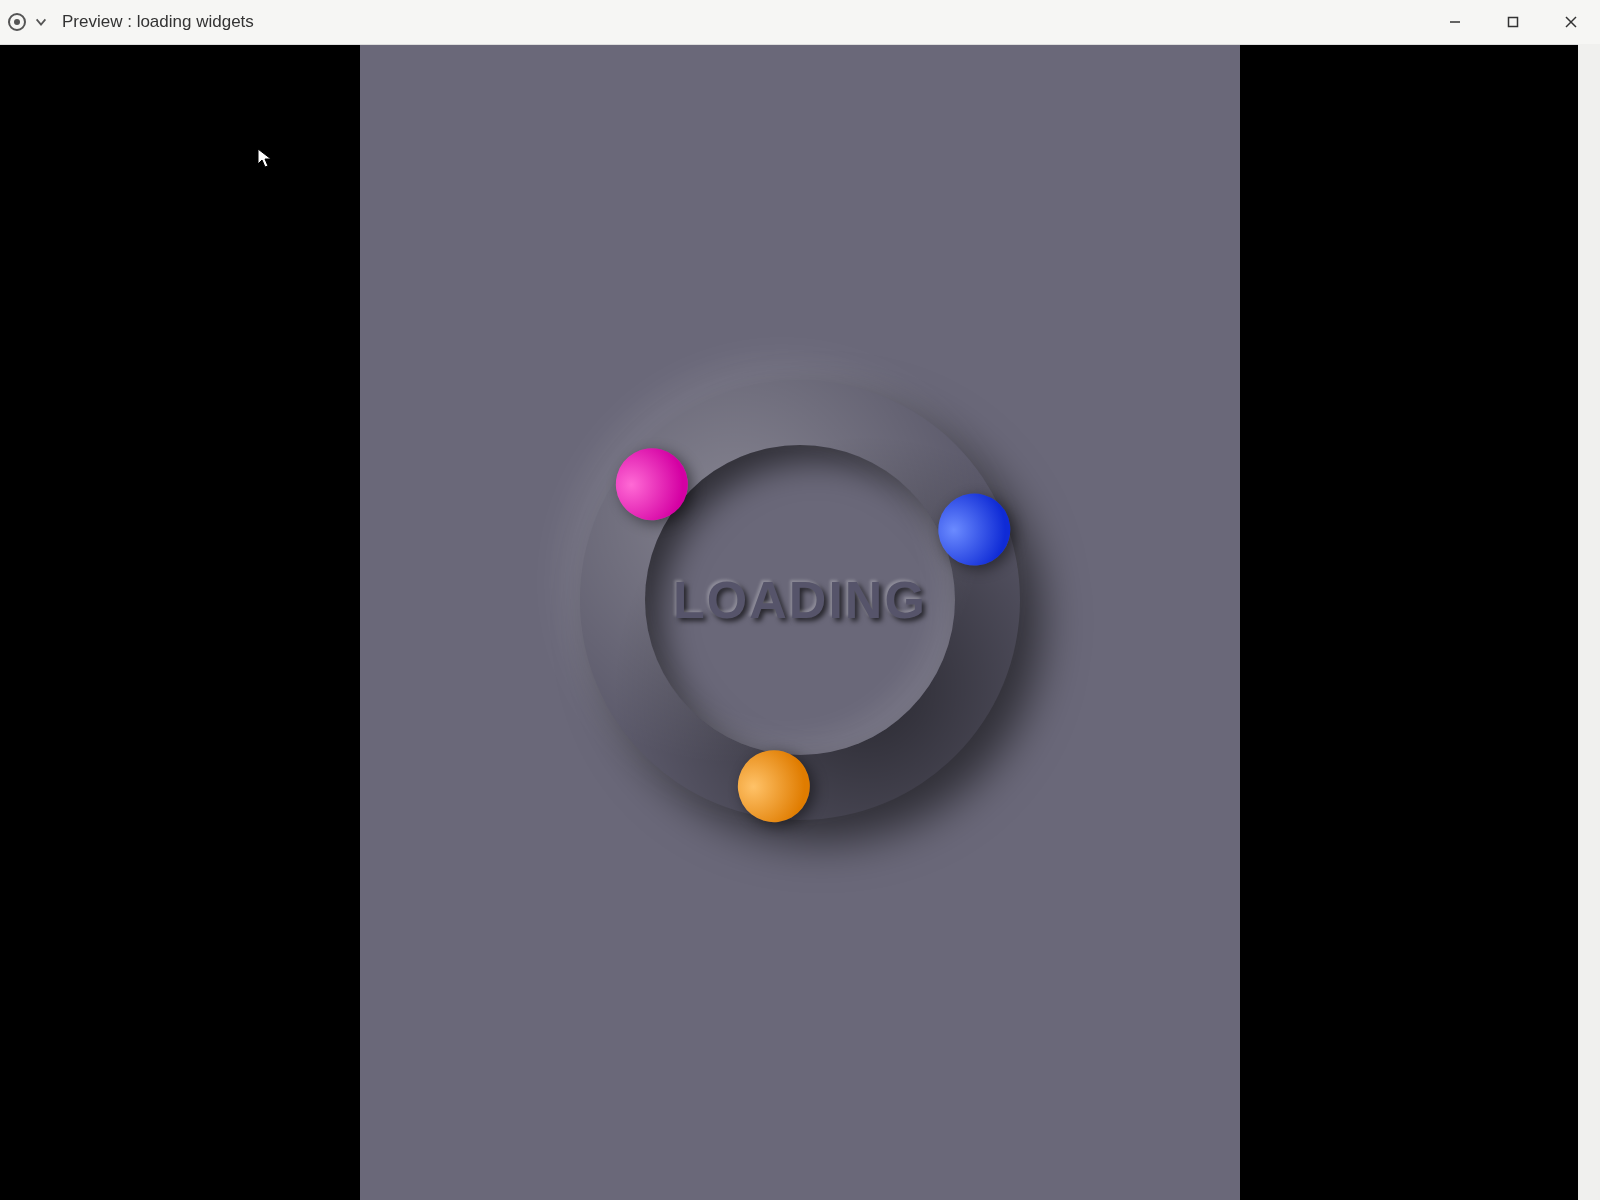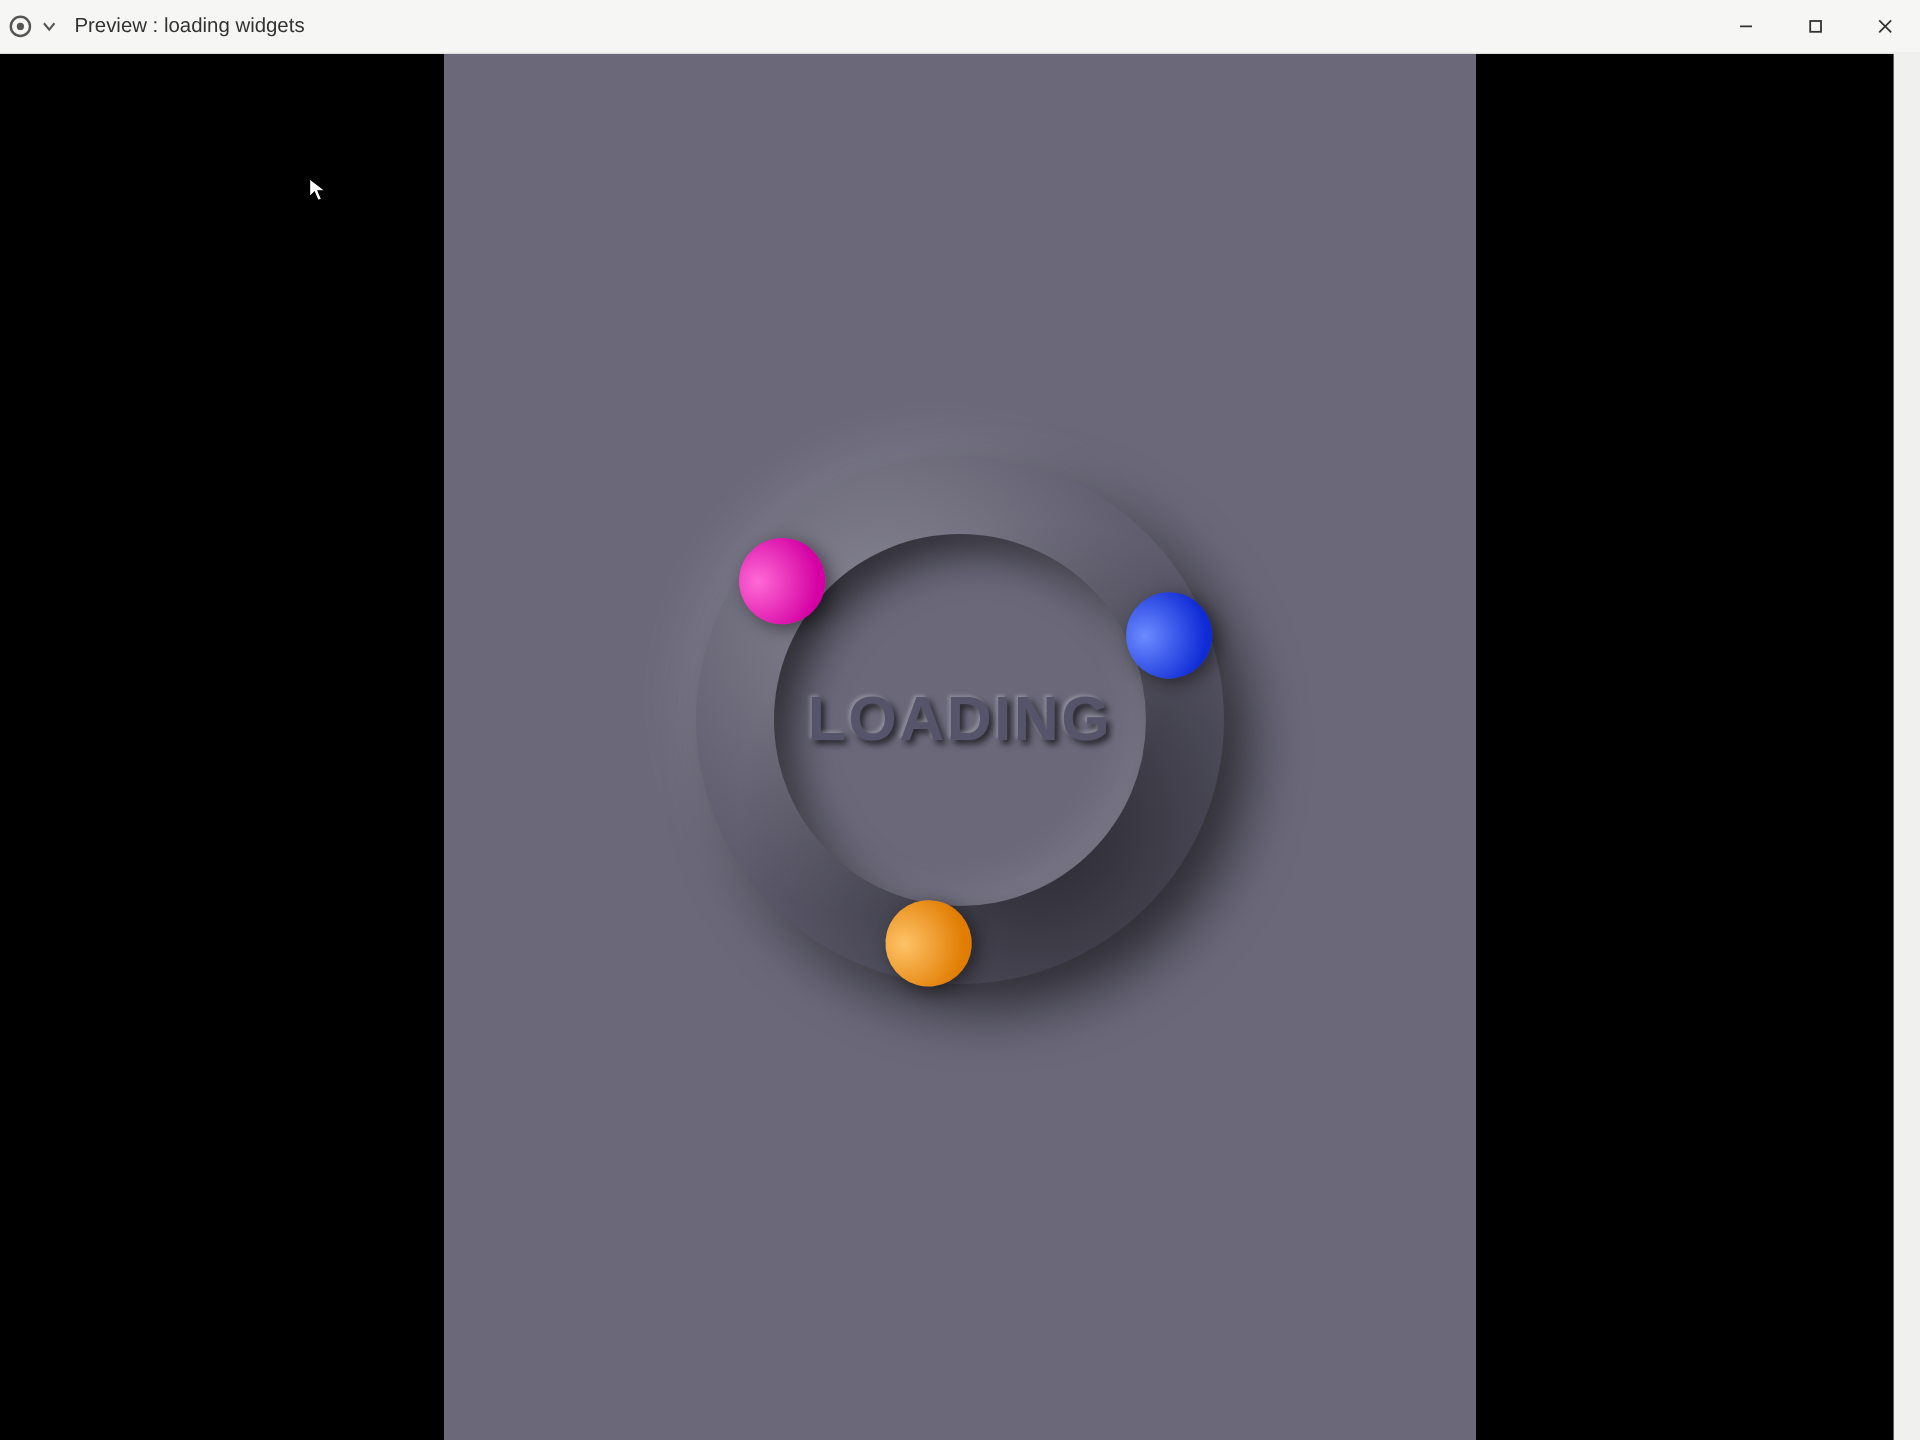--- a/index.html
+++ b/index.html
@@ -31,20 +31,21 @@
   .content{
     position:relative;
     height:1156px;
     background:#000;
     display:flex;justify-content:center;
   }
   .stage{
     width:860px;height:100%;
     background:#6a6879;
     position:relative;
+    padding-left:20px;
   }
   .cursor{
     position:absolute;left:257px;top:103px;
     width:0;height:0;
     pointer-events:none;
   }
   .cursor svg{position:absolute;width:16px;height:22px;}
   
   .spinner{
     position:absolute;

